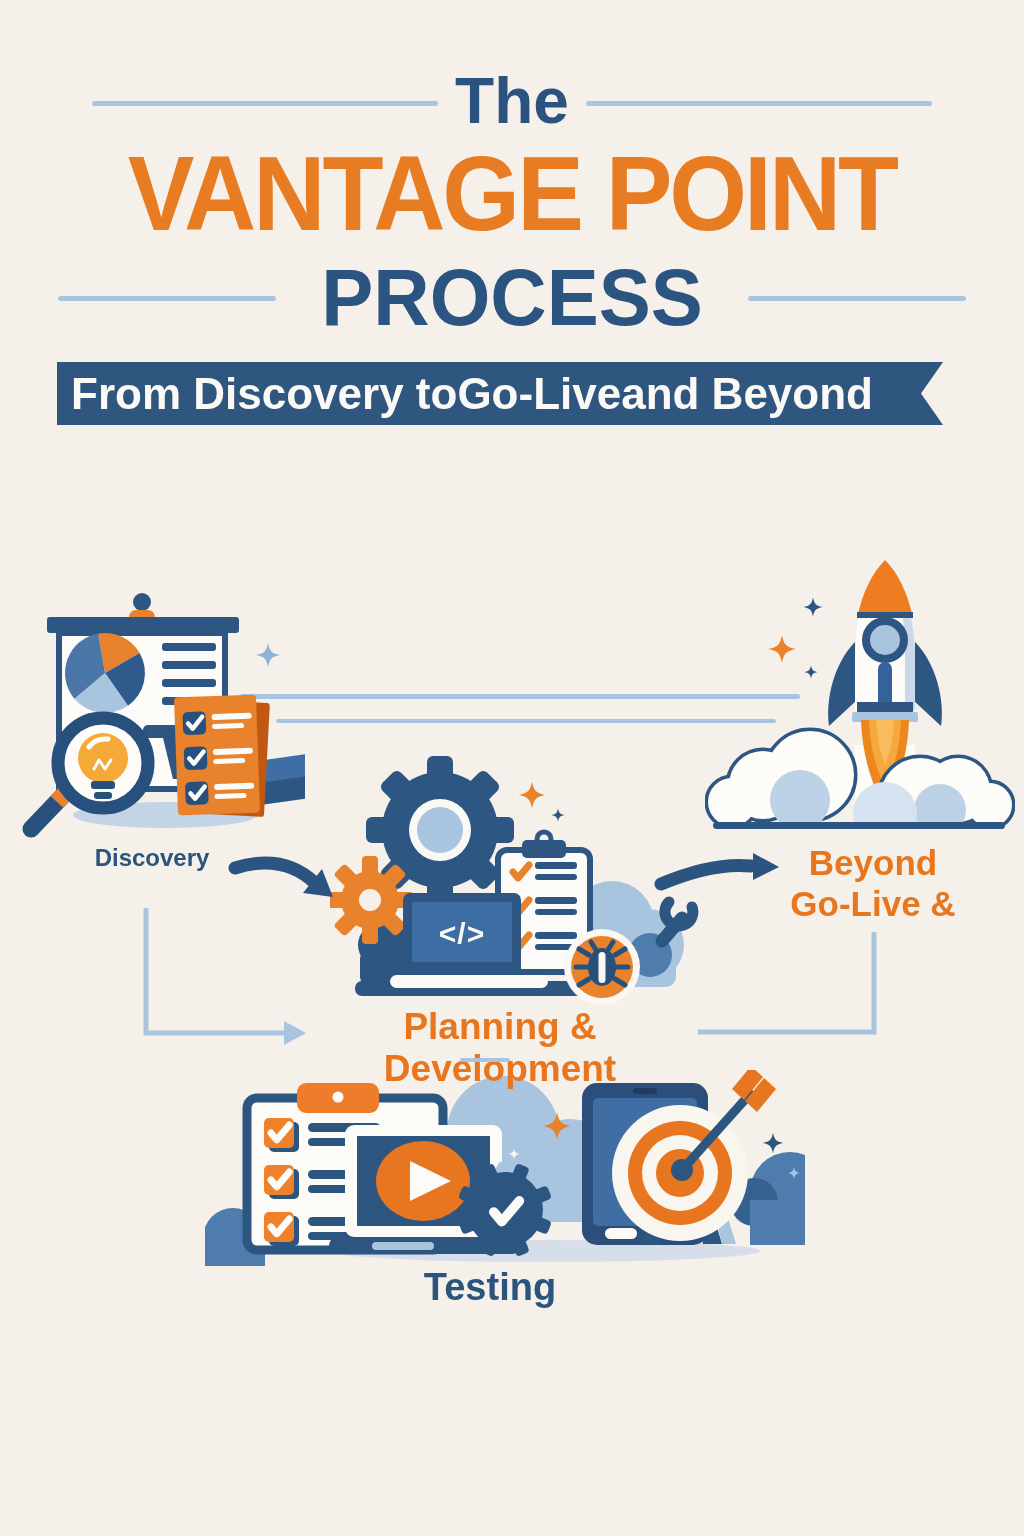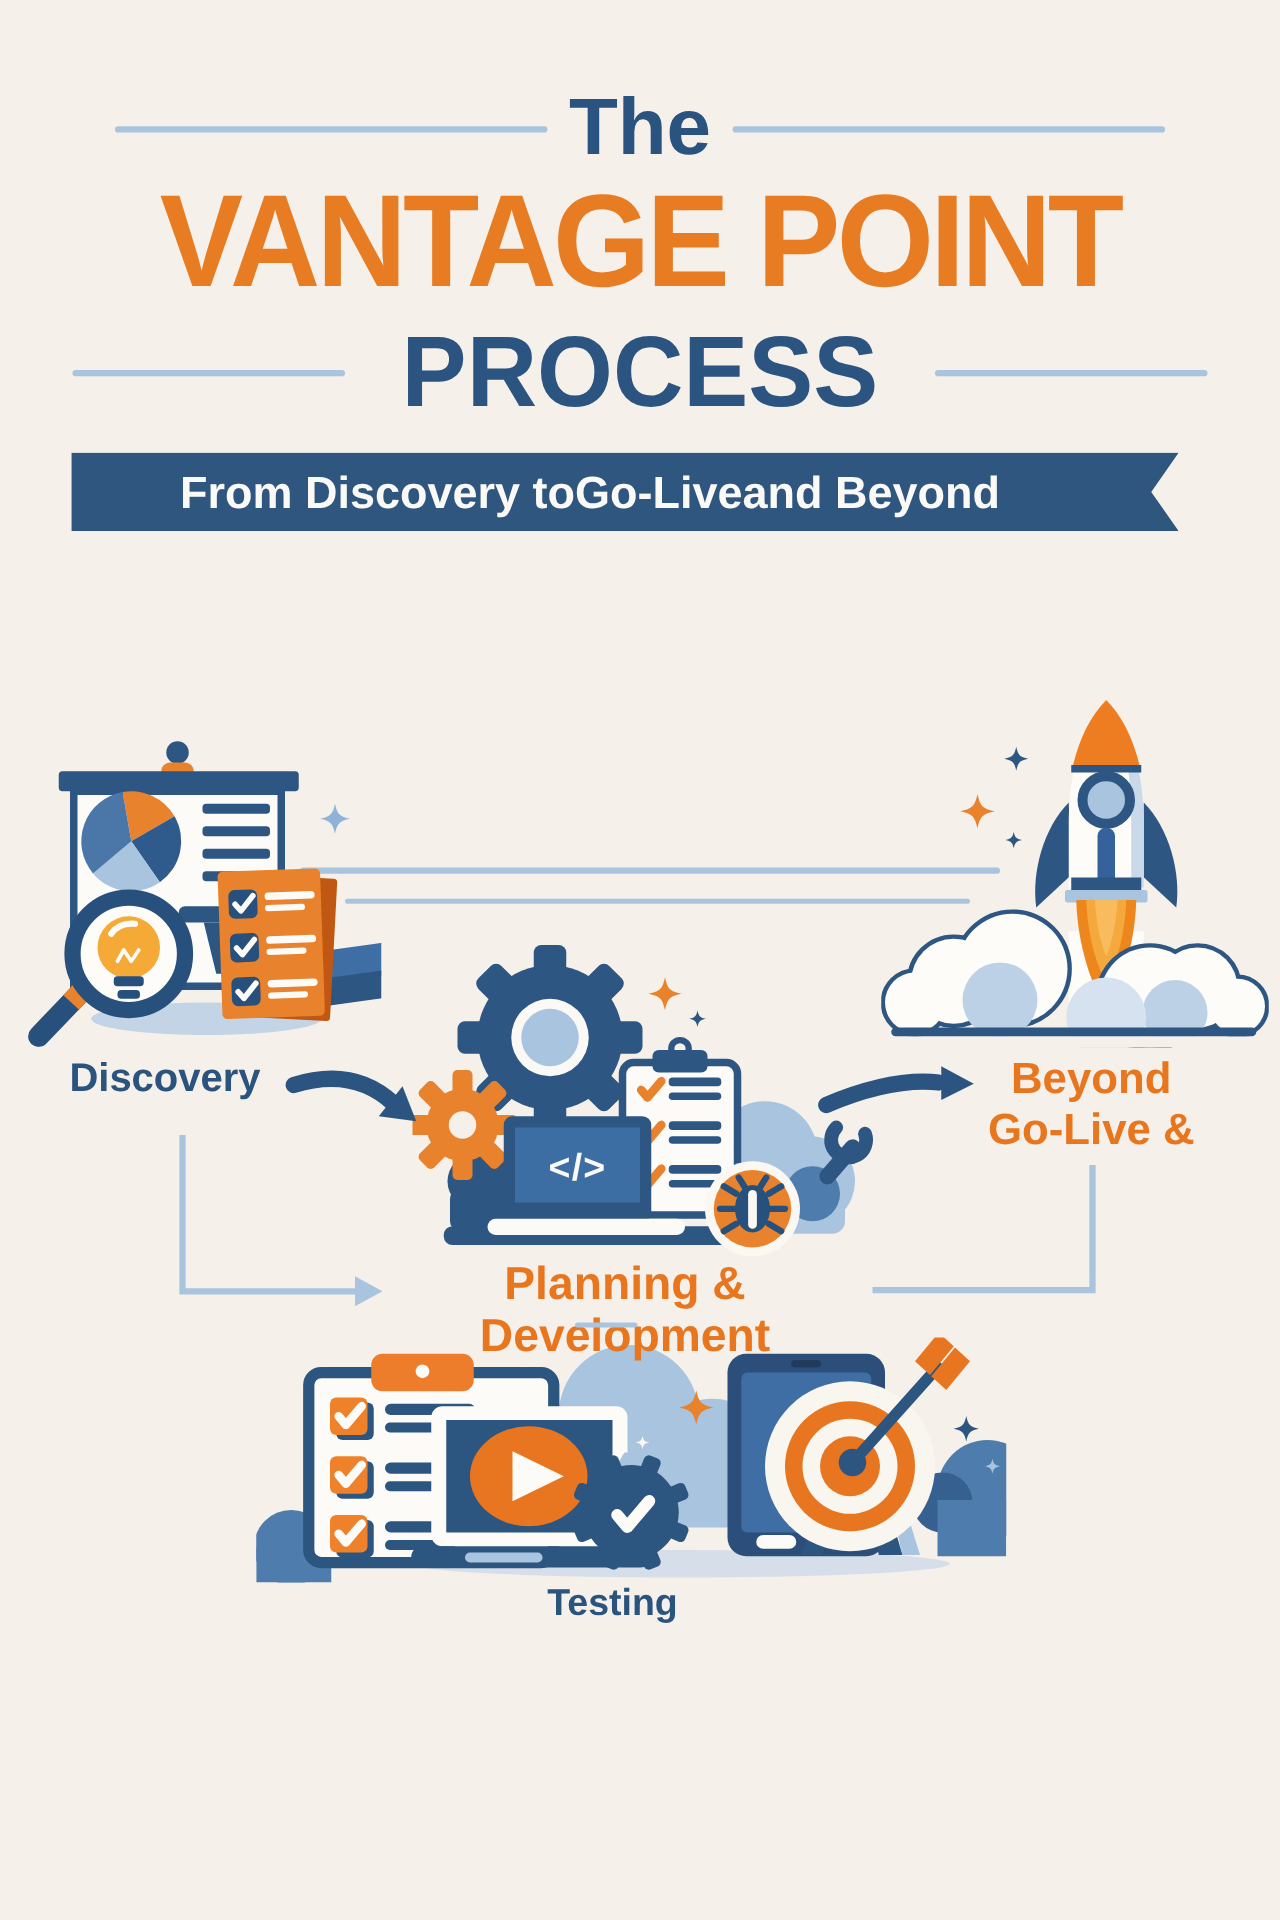--- a/index.html
+++ b/index.html
@@ -25,31 +25,31 @@
     font-size:78px; font-weight:bold; letter-spacing:0px; color:#2B5480;
     transform:scaleY(1.03);
   }
   
   .banner{
     position:absolute; left:57px; top:362px; width:886px; height:63px;
     background:#2E567F;
     clip-path:polygon(0 0,100% 0,calc(100% - 22px) 50%,100% 100%,0 100%);
     display:flex; align-items:center; justify-content:center;
     padding-right:56px; box-sizing:border-box;
-    color:#FBF9F5; font-size:36px; font-weight:700;
+    color:#FBF9F5; font-size:44px; font-weight:700;
   }
   .banner b{font-weight:700;}
   
   .stage-label{position:absolute; text-align:center; font-weight:bold;}
   .lbl-navy{color:#2A537E;}
   .lbl-orange{color:#E8761F;}
-  .lbl-discovery{left:22px; top:844px; width:220px; font-size:32px;}
+  .lbl-discovery{left:42px; top:844px; width:220px; font-size:24px;}
   .lbl-planning{left:300px; top:1006px; width:400px; font-size:37px;}
   .lbl-golive{left:763px; top:842px; width:220px; font-size:35px; line-height:41px;}
-  .lbl-testing{left:385px; top:1266px; width:210px; font-size:30px;}
+  .lbl-testing{left:385px; top:1266px; width:210px; font-size:38px;}
   .underline{position:absolute; left:460px; top:1058px; width:50px; height:4px;
     background:#A9C4DF; border-radius:2px;}
 </style>
 </head>
 <body>
 
 <div class="poster">
 
   <svg width="0" height="0" style="position:absolute">
     <defs>

